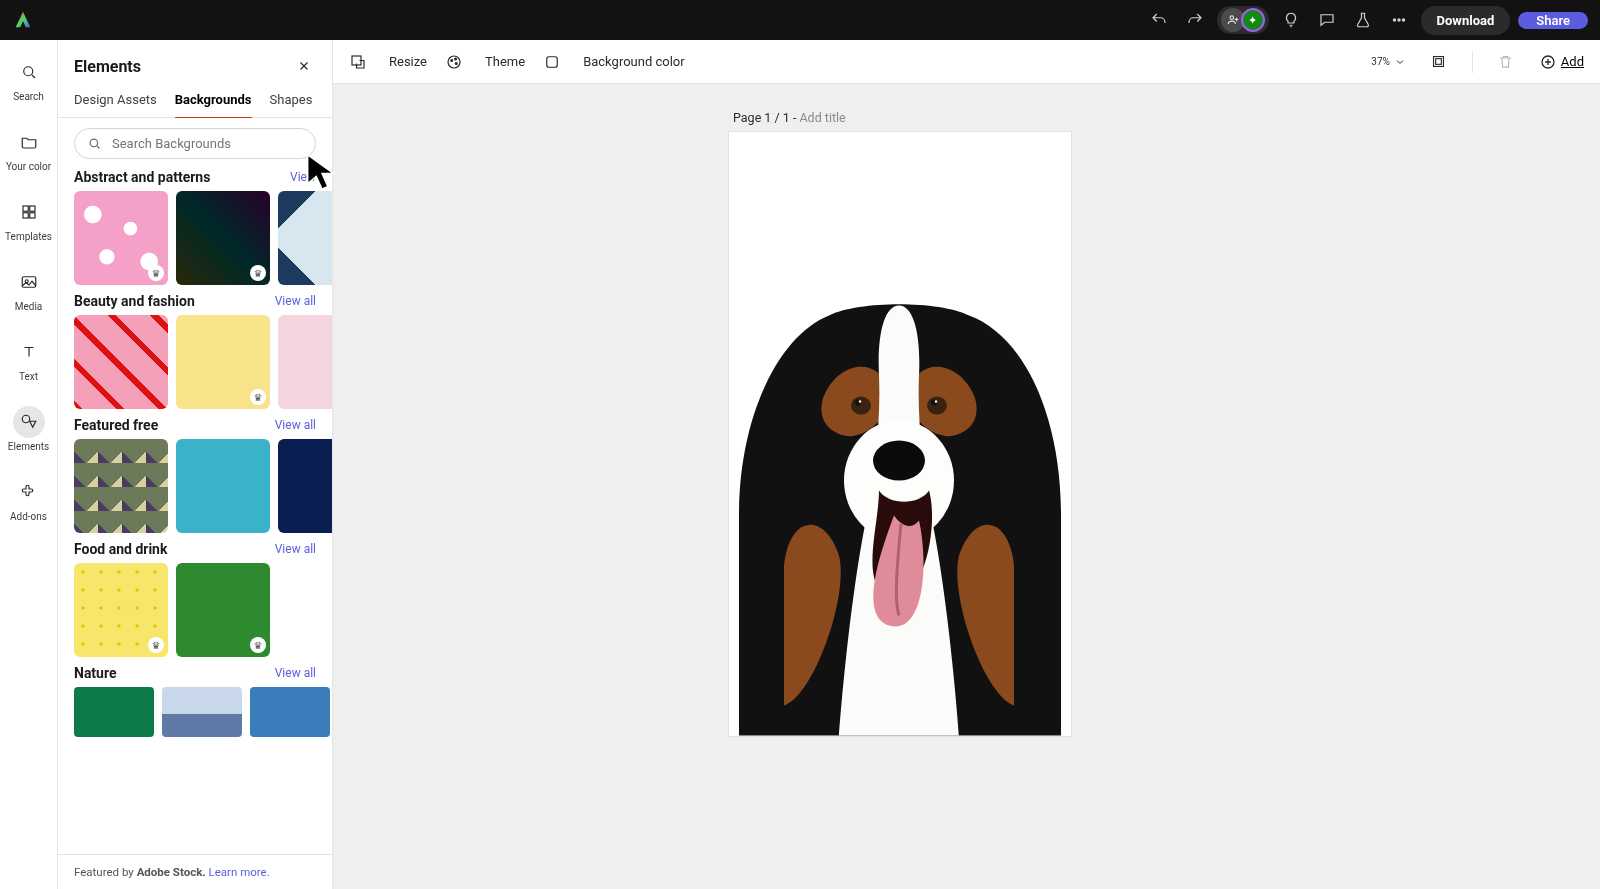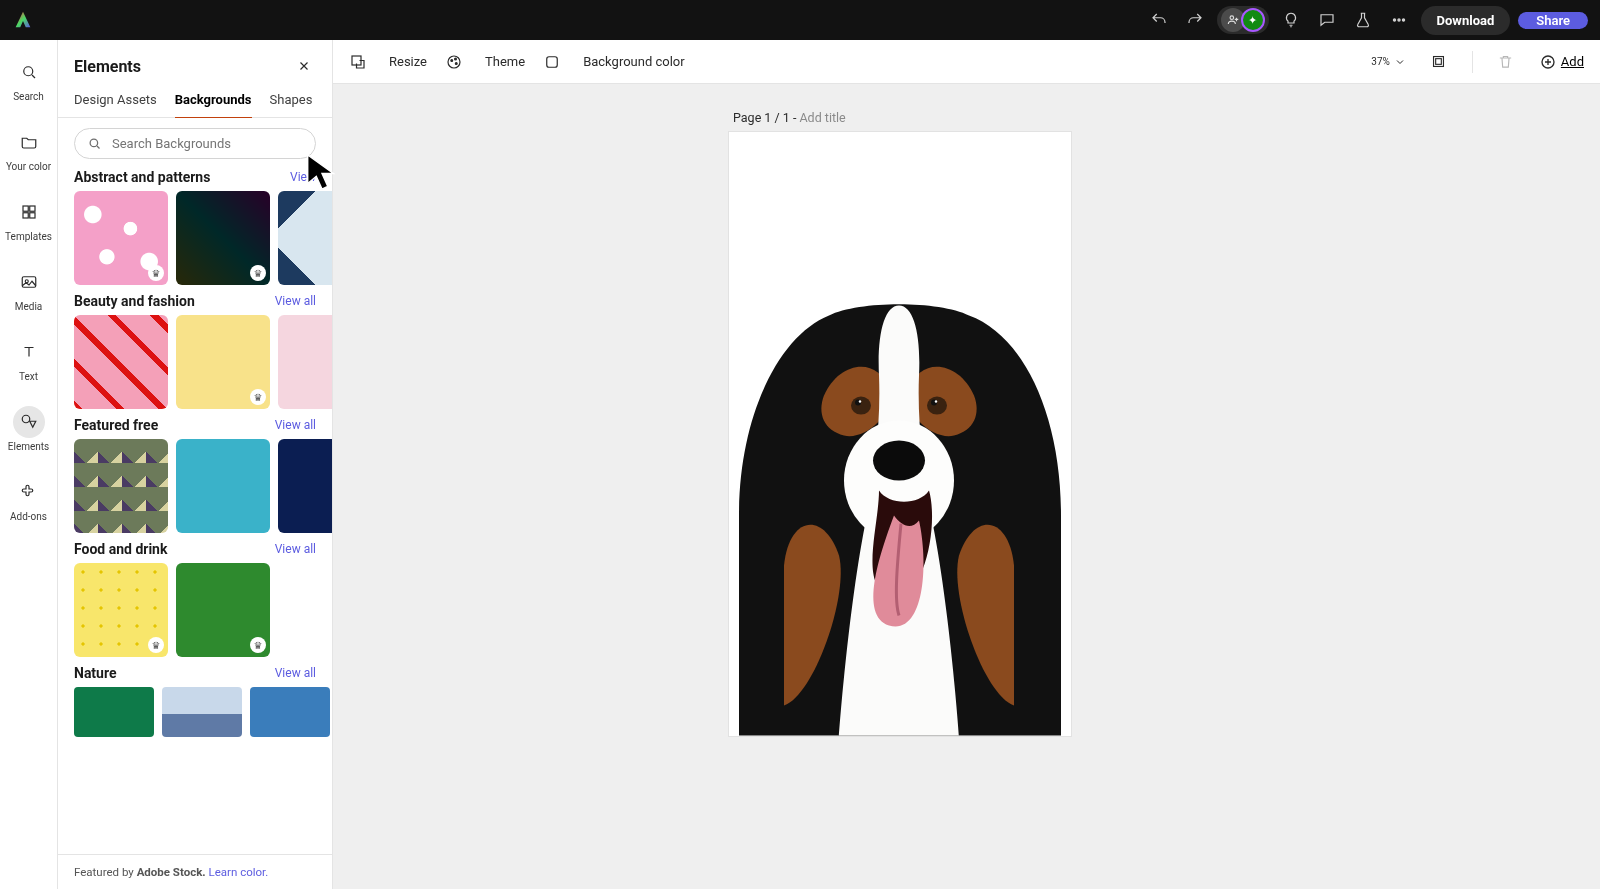--- a/index.html
+++ b/index.html
@@ -341,21 +341,21 @@
         <div class="thumb-row">
           <div class="thumb sm bg-jungle"></div>
           <div class="thumb sm bg-hiker"></div>
           <div class="thumb sm bg-water"></div>
         </div>
       </div>
     </div>
 
     <div class="panel-footer">
       <span>Featured by </span><b>Adobe Stock.</b>
-      <a>Learn color.</a>
+      <a>Learn more.</a>
     </div>
   </div>
 
   <div class="canvas-wrap">
     <div class="canvas-toolbar">
       <div class="ct-item">
         <svg viewBox="0 0 24 24">
             <rect x="4" y="4" width="12" height="12"></rect>
             <path d="M14 10h6v10h-10v-6"></path>
           </svg>

